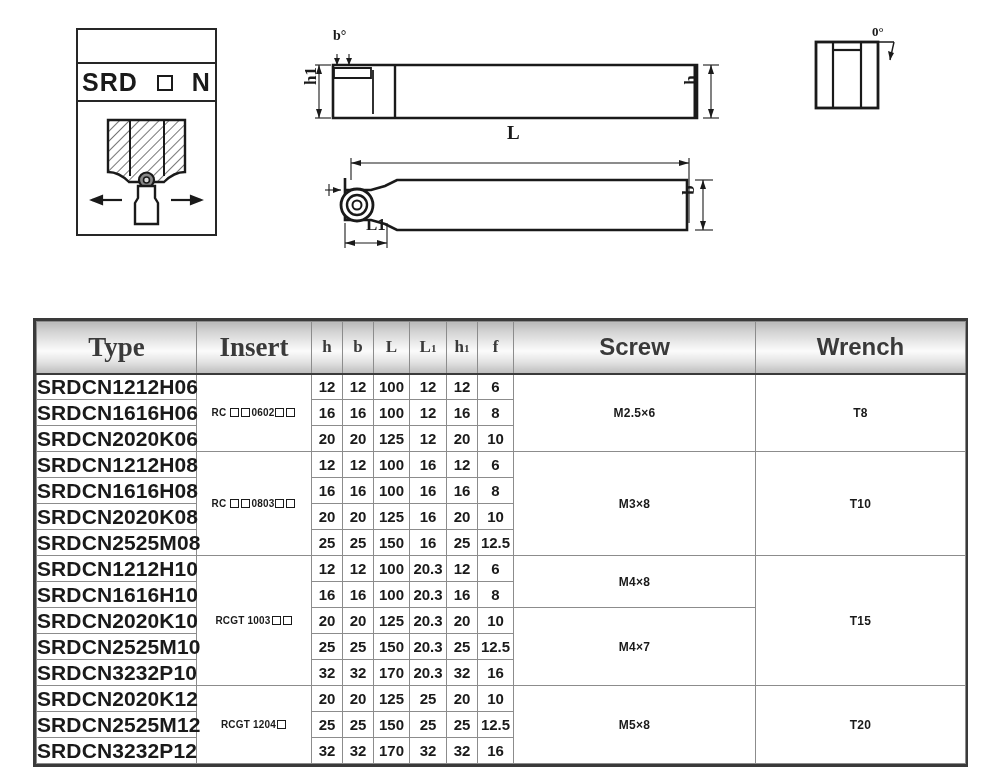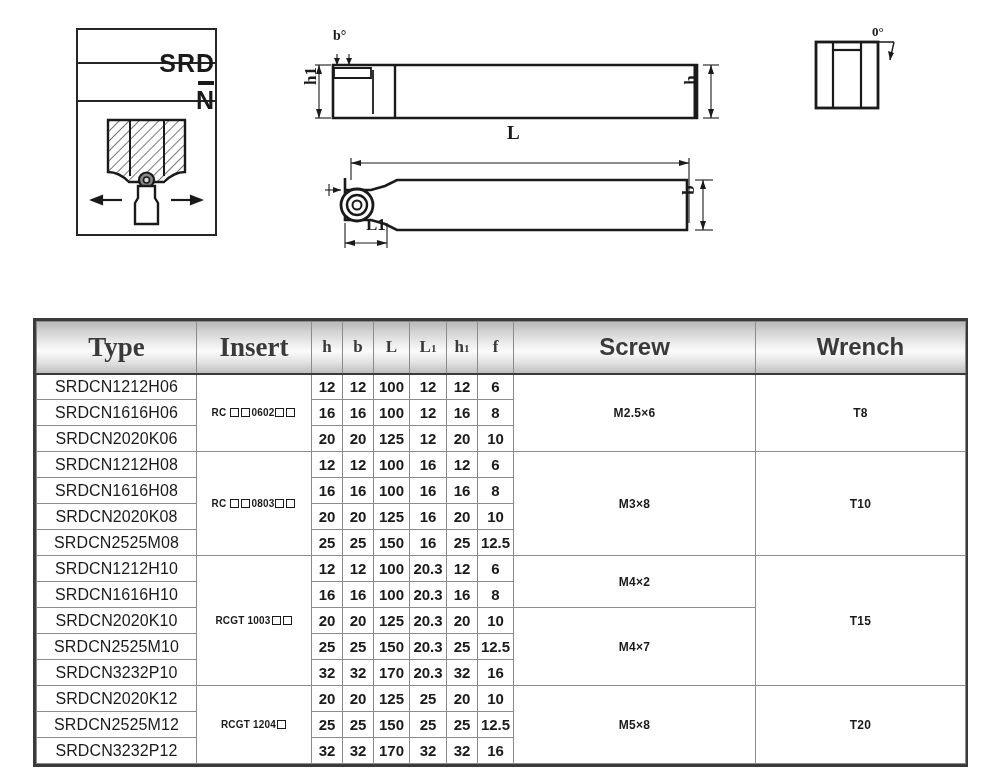--- a/index.html
+++ b/index.html
@@ -34,27 +34,26 @@
   }
   #symbol-box .sb-top {
     height: 34px;
     border-bottom: 2px solid #262626;
     box-sizing: border-box;
   }
   #symbol-box .sb-code {
     height: 38px;
     border-bottom: 2px solid #262626;
     box-sizing: border-box;
-    display: flex; align-items: flex-end; justify-content: center;
-    gap: 2px;
+    display: flex; align-items: center; justify-content: center;
+    gap: 18px;
     font-size: 25px;
     font-weight: 700;
     letter-spacing: 1px;
     font-family: "Liberation Sans", sans-serif;
-    flex-direction: column;
   }
   #symbol-box .sb-code .sq {
     display: inline-block;
     width: 16px; height: 16px;
     border: 2.5px solid #1a1a1a;
     box-sizing: border-box;
     margin: 0 1px;
     position: relative;
     top: 1px;
   }
@@ -116,22 +115,22 @@
   }
   th.h-dim {
     font-family: "Liberation Serif", serif;
     font-size: 17px;
     font-weight: 700;
   }
   th.h-dim .sub { font-size: 11px; vertical-align: baseline; }
 
   tbody tr { height: 26px; }
   td.c-type {
-    font-size: 16px;
-    font-weight: 400;
+    font-size: 21px;
+    font-weight: 700;
     letter-spacing: 0.1px;
     font-family: "Liberation Sans", sans-serif;
   }
   td.c-insert {
     font-size: 10px;
     font-weight: 700;
     font-family: "Liberation Sans", sans-serif;
     letter-spacing: 0.2px;
   }
   td.c-insert .sq {
@@ -389,21 +388,21 @@
         </tr>
         <tr>
           <td class="c-type">SRDCN1212H10</td>
           <td class="c-insert" rowspan="5">RCGT 1003<span class="sq"></span><span class="sq"></span></td>
           <td class="c-num">12</td>
           <td class="c-num">12</td>
           <td class="c-num">100</td>
           <td class="c-num">20.3</td>
           <td class="c-num">12</td>
           <td class="c-num">6</td>
-          <td class="c-screw" rowspan="2">M4×2</td>
+          <td class="c-screw" rowspan="2">M4×8</td>
           <td class="c-wrench" rowspan="5">T15</td>
         </tr>
         <tr>
           <td class="c-type">SRDCN1616H10</td>
           <td class="c-num">16</td>
           <td class="c-num">16</td>
           <td class="c-num">100</td>
           <td class="c-num">20.3</td>
           <td class="c-num">16</td>
           <td class="c-num">8</td>

